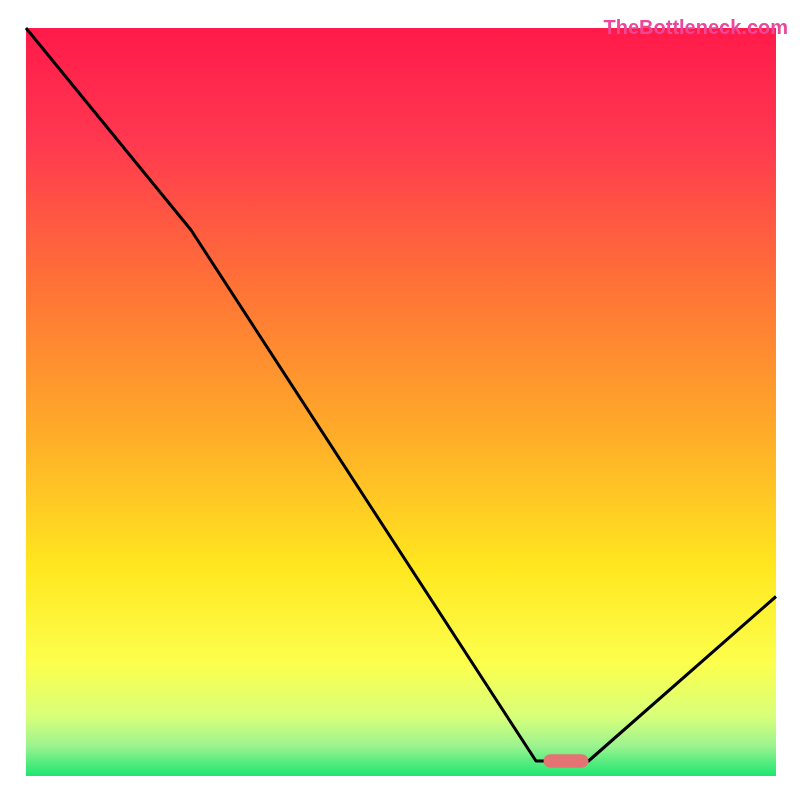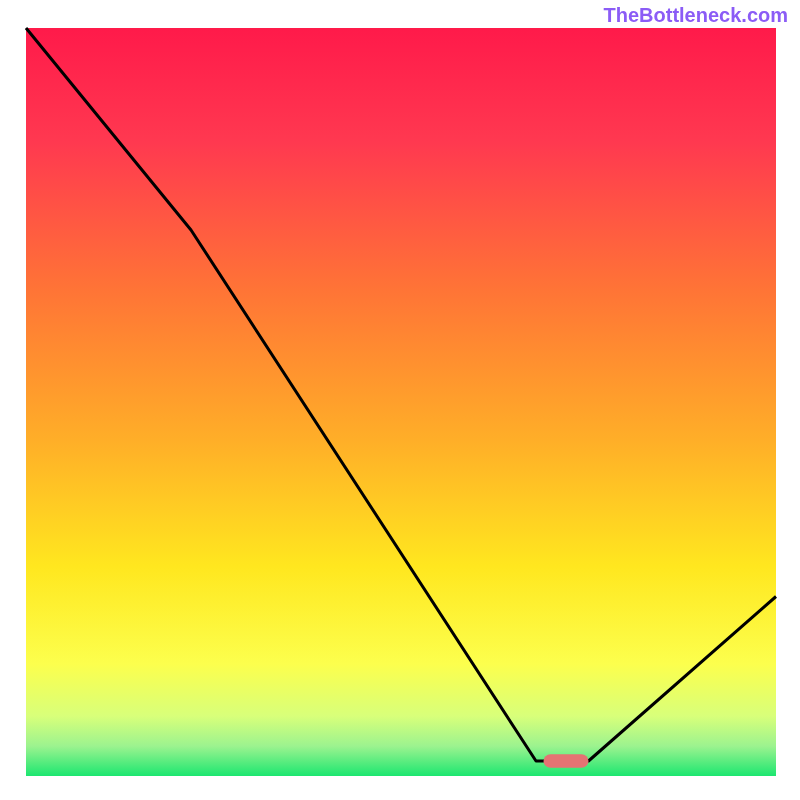--- a/index.html
+++ b/index.html
@@ -11,25 +11,25 @@
     font-family: Arial, sans-serif;
   }
   .container {
     position: relative;
     width: 800px;
     height: 800px;
     background: #ffffff;
   }
   .attribution {
     position: absolute;
-    top: 4px;
+    top: 16px;
     right: 12px;
     font-size: 20px;
     font-weight: bold;
-    color: #8b5cf6;
+    color: #ec4899;
     z-index: 10;
   }
   svg {
     display: block;
   }
 </style>
 </head>
 <body>
 
 <div class="container">

